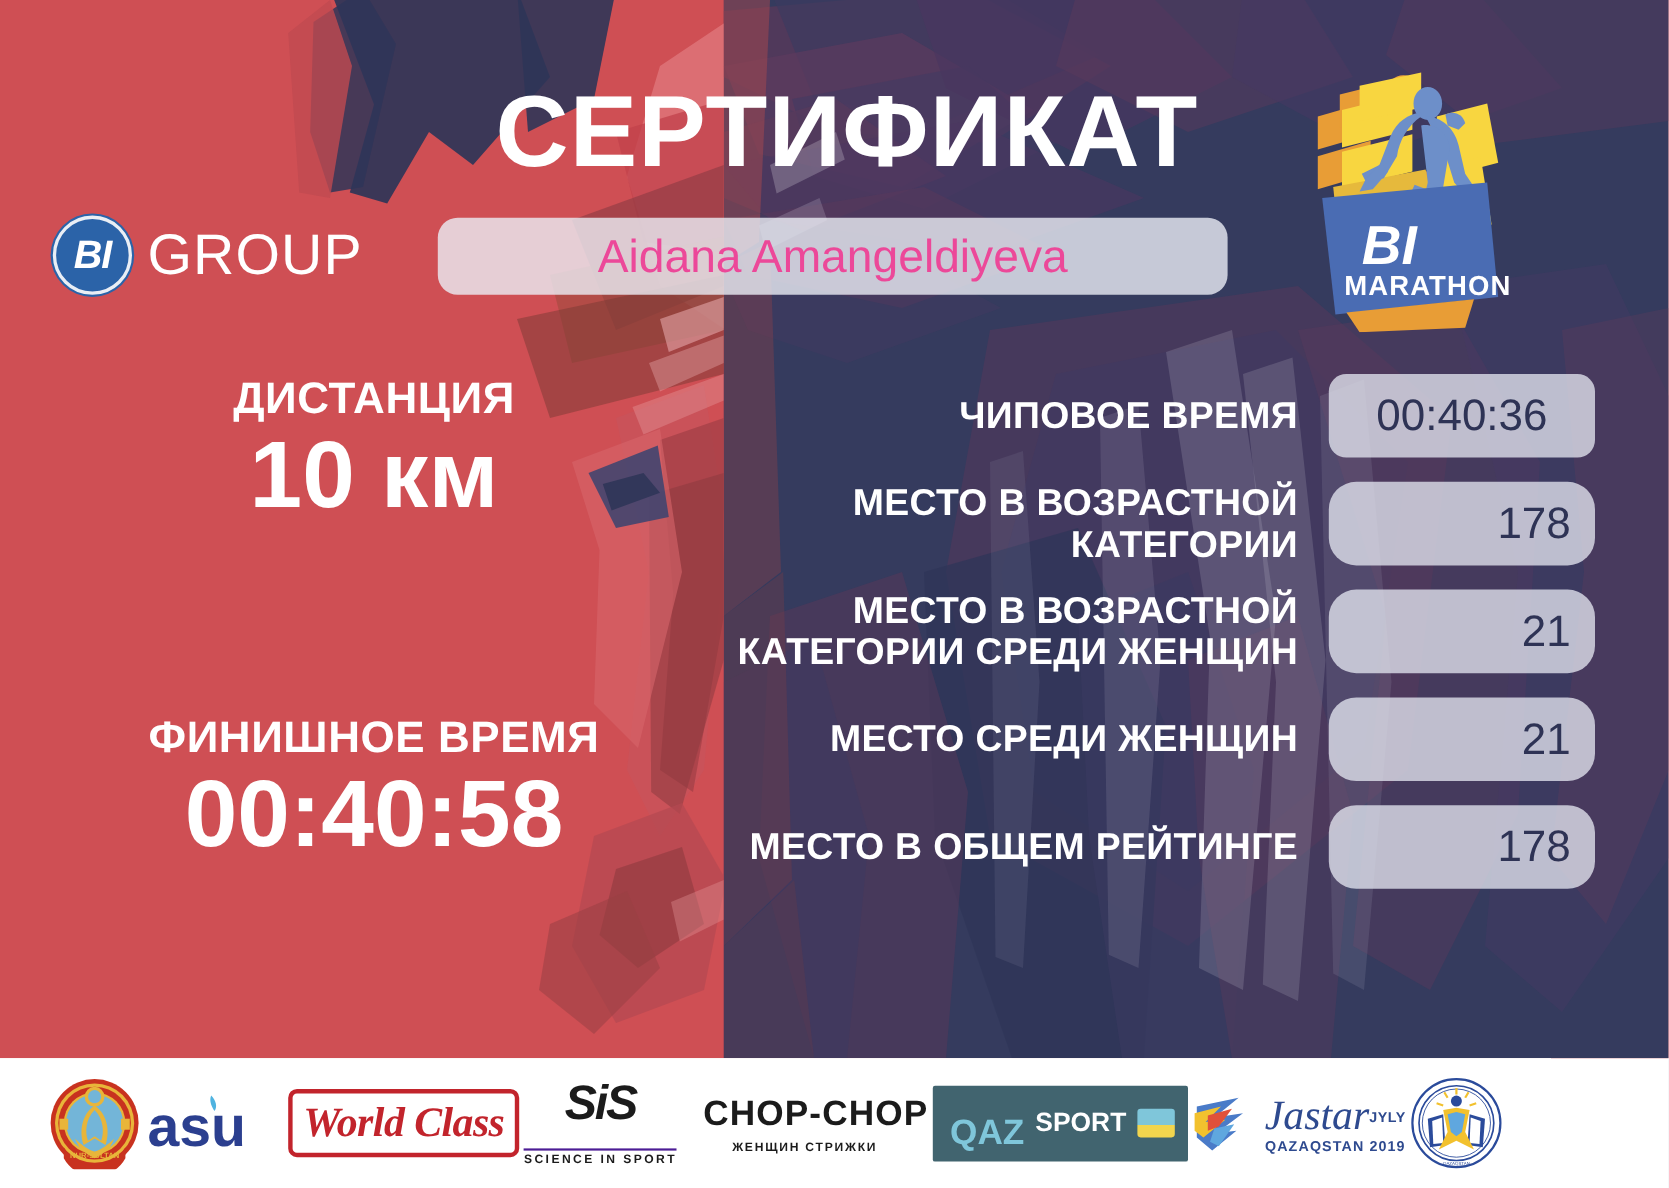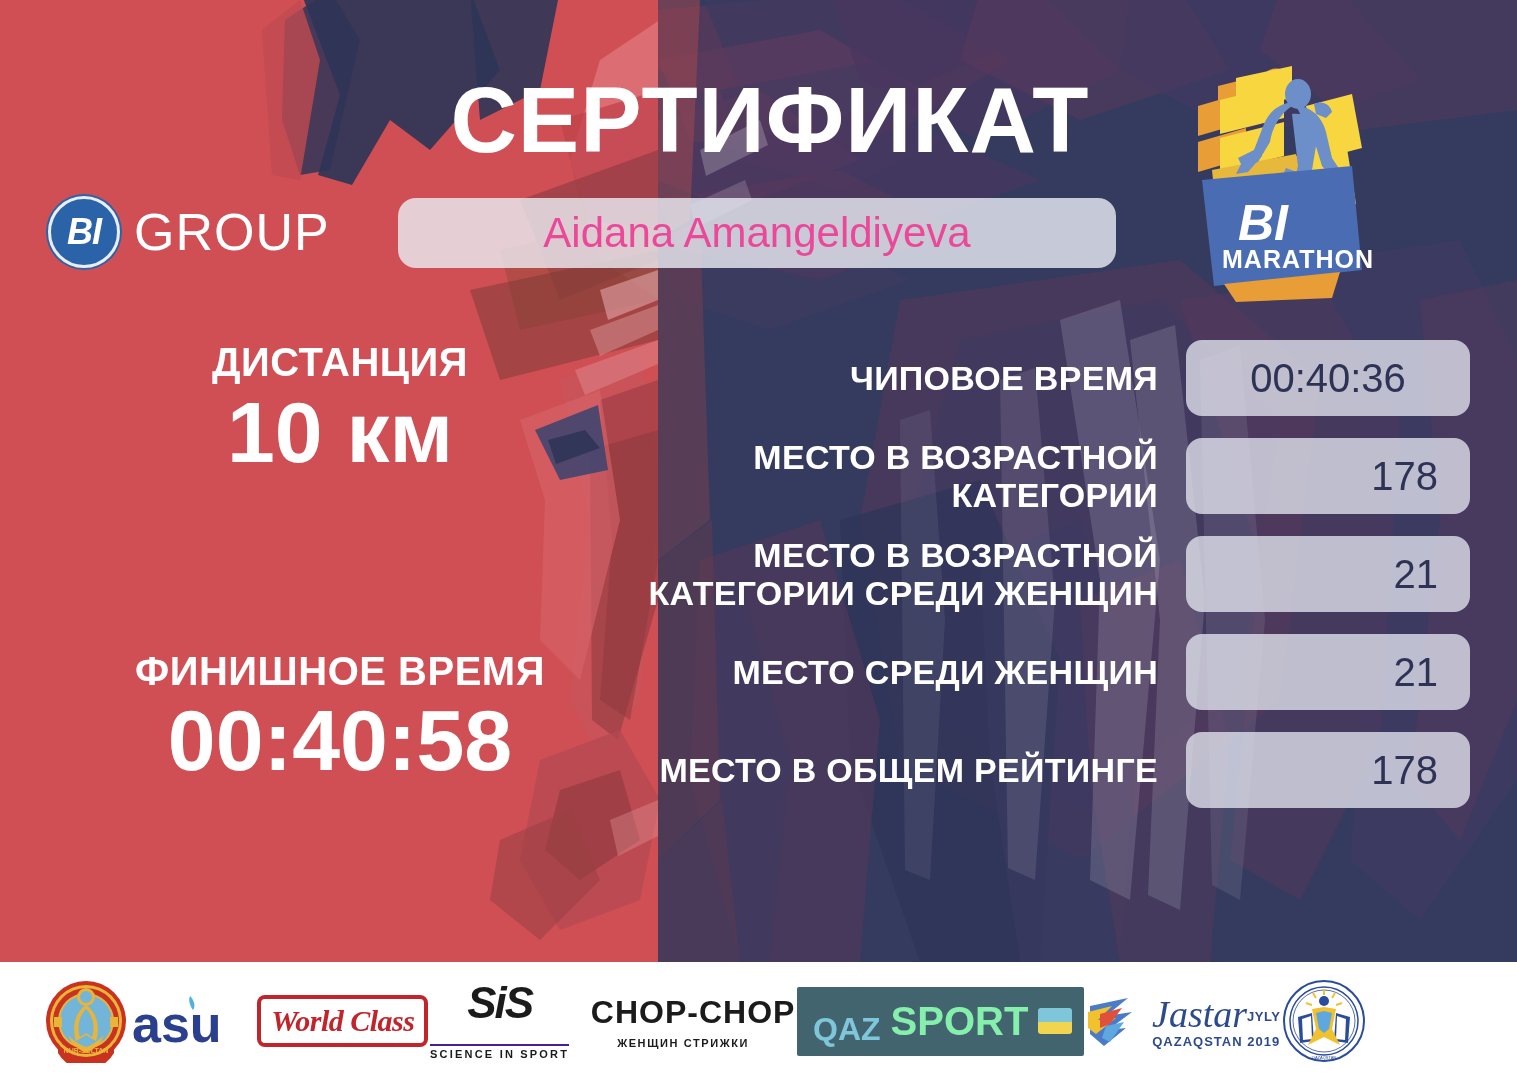--- a/index.html
+++ b/index.html
@@ -116,21 +116,21 @@
     font-weight: bold;
     line-height: 1.02;
     margin-top: 4px;
     letter-spacing: 0px;
   }
   .left-block-2 { margin-top: 172px; }
 
   
   .stats {
     position: absolute;
-    left: 632px; top: 340px;
+    left: 612px; top: 340px;
     width: 838px;
     z-index: 30;
     display: flex;
     flex-direction: column;
     gap: 22px;
   }
   .stat-row {
     display: flex;
     align-items: center;
     justify-content: flex-end;
@@ -142,33 +142,33 @@
     text-align: right;
     color: #ffffff;
     font-size: 34px;
     font-weight: bold;
     line-height: 1.12;
     text-transform: uppercase;
     letter-spacing: 0.3px;
   }
   .stat-pill {
     flex: 0 0 auto;
-    width: 284px;
+    width: 242px;
     height: 76px;
     border-radius: 16px;
     background: rgba(226,228,238,0.78);
     display: flex;
     align-items: center;
-    padding: 0 32px;
+    padding: 0 22px;
     color: #2e3355;
     font-size: 40px;
     font-weight: 400;
   }
   .stat-pill.center { justify-content: center; }
-  .stat-pill.right { justify-content: flex-end; }
+  .stat-pill.right { justify-content: flex-end; border-radius: 25px; }
 
   
   .sponsors {
     position: absolute;
     left: 0; top: 962px;
     width: 1410px; height: 118px;
     background: #ffffff;
     display: flex;
     align-items: center;
     justify-content: space-between;
@@ -176,21 +176,21 @@
     z-index: 40;
   }
   .sponsor { flex: 0 0 auto; display: flex; align-items: center; justify-content: center; }
 
   
   .wc-logo {
     border: 4px solid #c2242c;
     border-radius: 8px;
     padding: 5px 10px;
     color: #c2242c;
-    font-size: 30px;
+    font-size: 38px;
     font-weight: bold;
     font-style: italic;
     letter-spacing: -0.5px;
     white-space: nowrap;
     font-family: "Liberation Serif", serif;
   }
   
   .sis-wrap { text-align: center; color: #1b1b1b; }
   .sis-main { font-size: 44px; font-weight: bold; letter-spacing: -2px; font-style: italic; line-height: 0.95; }
   .sis-sub { font-size: 11px; font-weight: bold; letter-spacing: 2.2px; border-top: 2px solid #4c1d95; margin-top: 20px; padding-top: 2px; }
@@ -199,21 +199,21 @@
   .chop-main { font-size: 32px; font-weight: bold; letter-spacing: 1px; white-space: nowrap; margin-left: 20px; }
   .chop-sub { font-size: 11px; font-weight: bold; letter-spacing: 1.6px; margin-top: 6px; }
   
   .qaz-wrap {
     background: #41646f;
     padding: 8px 12px 8px 16px;
     display: flex; align-items: center; gap: 10px;
     border-radius: 2px;
   }
   .qaz-a { color: #7fc6da; font-size: 32px; font-weight: bold; letter-spacing: 0px; margin-top: 16px; }
-  .qaz-b { color: #86efac; font-size: 40px; font-weight: bold; letter-spacing: 0px; }
+  .qaz-b { color: #ffffff; font-size: 24px; font-weight: bold; letter-spacing: 0px; }
   .qaz-flag { width: 34px; height: 26px; background: linear-gradient(#7fc6da 0 55%, #f2d54e 55% 100%); border-radius: 3px; }
   
   .jastar-wrap { display: flex; align-items: center; gap: 8px; }
   .jastar-text { text-align: center; color: #2e4a8f; line-height: 1; }
   .jastar-main { font-size: 38px; font-style: italic; font-family: "Liberation Serif", serif; letter-spacing: 0px; }
   .jastar-jyly { font-size: 13px; font-weight: bold; vertical-align: super; letter-spacing: 0.5px; }
   .jastar-sub { font-size: 13px; font-weight: bold; letter-spacing: 1px; margin-top: 2px; }
 </style>
 </head>
 <body>

